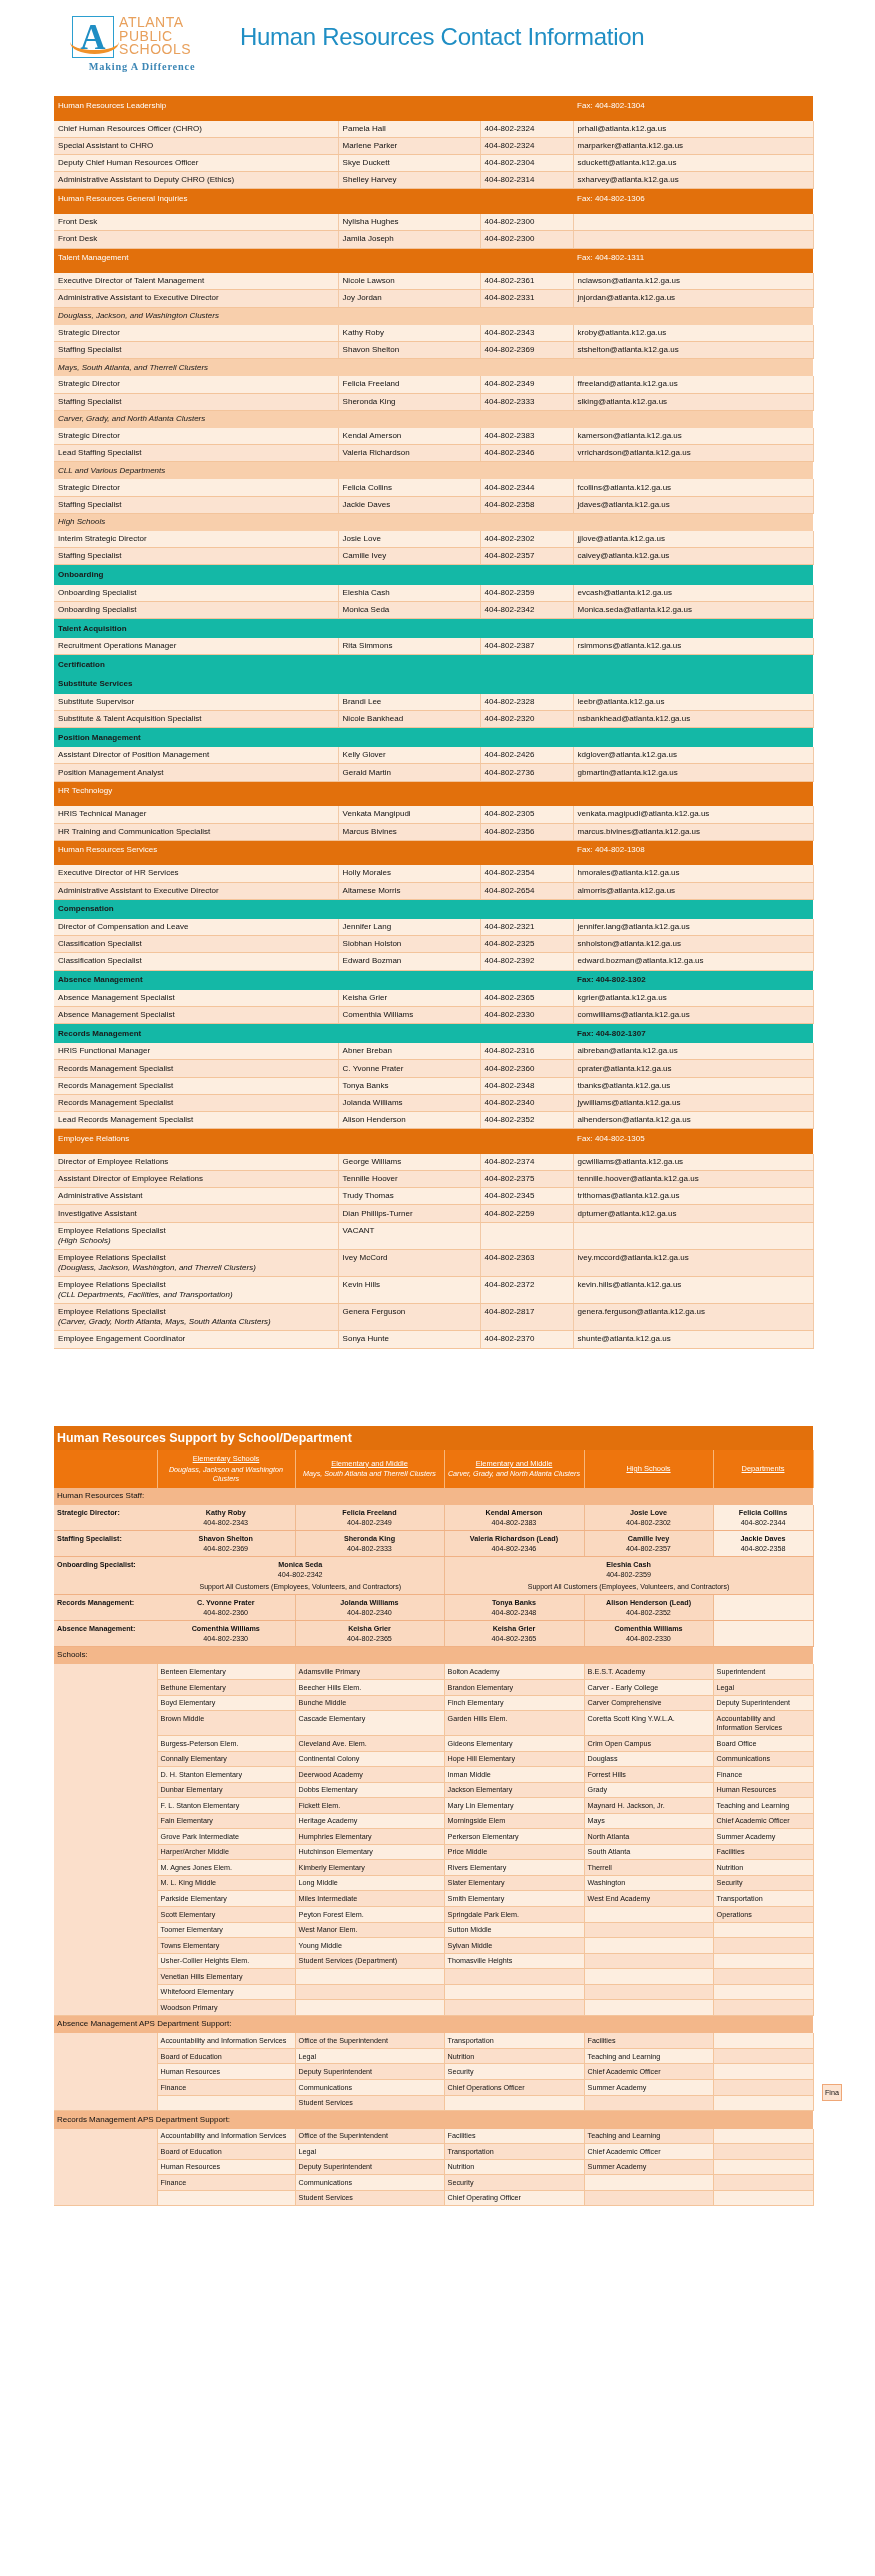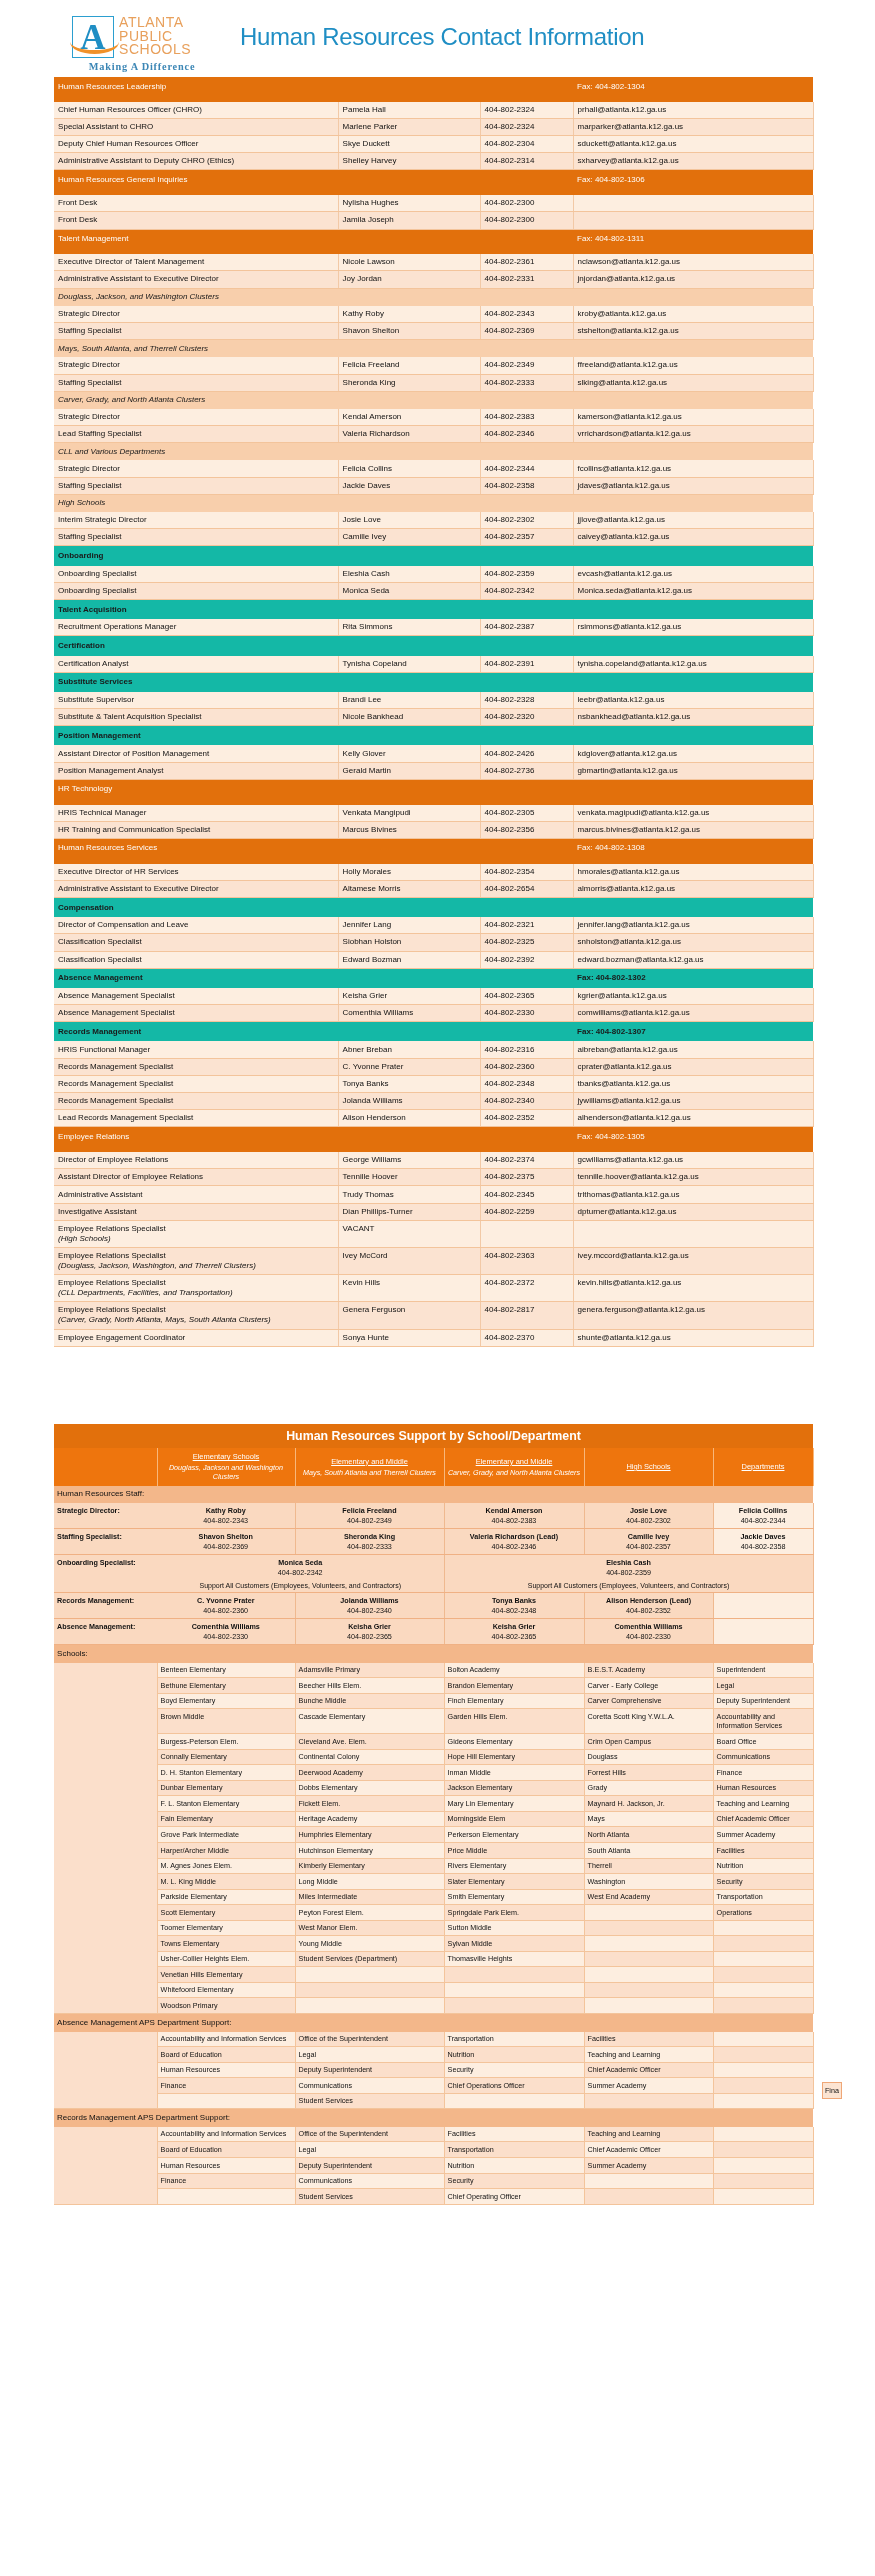--- a/index.html
+++ b/index.html
@@ -11,40 +11,40 @@
   .logo-block{width:155px;display:flex;flex-direction:column;align-items:center;}
   .logo-row{display:flex;align-items:center;gap:5.2px;}
   .logo-mark{width:42px;height:42px;border:1.5px solid #2b9fd0;position:relative;box-sizing:border-box;background:#fff;}
   .logo-mark .a-glyph{position:absolute;left:0;right:0;top:3.1px;text-align:center;font-family:"Liberation Serif",serif;font-size:35px;line-height:35px;color:#1f8ec4;font-weight:700;}
   .logo-mark .swoosh{position:absolute;left:-3.1px;top:23px;width:49px;height:10.3px;border-bottom:4.6px solid #f0912a;border-radius:0 0 60% 60%/0 0 100% 100%;}
   .logo-words{font-family:"Liberation Sans",sans-serif;color:#e8a05c;font-size:14px;line-height:13.4px;letter-spacing:0.5px;}
   .logo-tag{margin-top:3.1px;font-family:"Liberation Serif",serif;font-weight:700;color:#3b86b5;font-size:10.3px;letter-spacing:0.8px;margin-left:21px;}
   .doc-title{margin-left:31px;margin-top:7.2px;color:#1f8ec4;font-size:24px;font-family:"Liberation Sans",sans-serif;font-weight:400;letter-spacing:-0.3px;text-align:center;}
 
   
-  .t1{width:759px;margin:0 0 0 54px;border-collapse:collapse;table-layout:fixed;font-size:8px;}
+  .t1{width:759px;margin:19px 0 0 54px;border-collapse:collapse;table-layout:fixed;font-size:8px;}
   .t1 td{padding:3.1px 4.1px;vertical-align:top;line-height:1.25;}
   .c1{width:284px;}
   .c2{width:142px;}
   .c3{width:93px;}
   .c4{width:240px;}
   .band{background:#E2700C;color:#fff;font-weight:400;padding:4.6px 4.1px !important;height:15.5px;}
   .sub{background:#14b8a6;color:#1a1a1a;font-weight:700;padding:4.6px 4.1px !important;}
   .subi{background:#F8CFAC;color:#1a1a1a;font-style:italic;font-weight:400;padding:3.6px 4.1px !important;}
   .row-a{background:#FDEEE0;}
   .row-b{background:#FBE3D1;}
   .t1 td.cell{border-right:0.5px solid #F2C9A6;}
   .t1 tr.datarow td{border-bottom:1px solid #F3C49B;}
   .note{font-style:italic;display:block;}
 
   
   .wrap2{margin:77px 0 0 54px;width:788px;position:relative;}
   .t2{width:759px;border-collapse:collapse;table-layout:fixed;font-size:7.2px;}
   .t2 td{vertical-align:top;padding:2.6px 3.1px;line-height:1.3;}
-  .t2-title{background:#E2700C;color:#fff;text-align:center;font-size:12.4px;font-weight:700;padding:4.1px 3.1px !important;}
+  .t2-title{background:#E2700C;color:#fff;font-size:12.4px;font-weight:700;padding:4.1px 3.1px !important;}
   .t2-head td{background:#EE750D;color:#fff;text-align:center;vertical-align:middle;padding:4.1px 3.1px !important;border-right:0.5px solid #F8B77A;}
   .t2-head .hmain{text-decoration:underline;display:block;font-size:7.5px;}
   .t2-head .hsub{display:block;font-style:italic;font-size:7.2px;margin-top:1px;}
   .secband{background:#F3B78A;color:#111;font-weight:400;font-size:8px;padding:3.6px 3.1px !important;}
   .lbl{background:#FAD9C0;font-weight:700;font-size:7.2px;}
   .val{background:#FAD9C0;text-align:center;font-weight:700;border-right:0.5px solid #EFB98F;}
   .val .ph{display:block;font-weight:400;margin-top:1px;}
   .val .supp{display:block;font-weight:400;margin-top:3.1px;font-size:7px;}
   .val.alt{background:#FDEEE0;}
   .t2 tr.r td{border-bottom:1.5px solid #F0B184;}
@@ -254,26 +254,20 @@
         <tr class="datarow">
           <td class="cell row-a">Recruitment Operations Manager</td>
           <td class="cell row-a">Rita Simmons</td>
           <td class="cell row-a">404-802-2387</td>
           <td class="cell row-a">rsimmons@atlanta.k12.ga.us</td>
         </tr>
         <tr>
           <td class="sub" colspan="3">Certification</td>
           <td class="sub"></td>
         </tr>
-        <tr class="datarow">
-          <td class="cell row-a">Certification Analyst</td>
-          <td class="cell row-a">Tynisha Copeland</td>
-          <td class="cell row-a">404-802-2391</td>
-          <td class="cell row-a">tynisha.copeland@atlanta.k12.ga.us</td>
-        </tr>
         <tr>
           <td class="sub" colspan="3">Substitute Services</td>
           <td class="sub"></td>
         </tr>
         <tr class="datarow">
           <td class="cell row-a">Substitute Supervisor</td>
           <td class="cell row-a">Brandi Lee</td>
           <td class="cell row-a">404-802-2328</td>
           <td class="cell row-a">leebr@atlanta.k12.ga.us</td>
         </tr>

